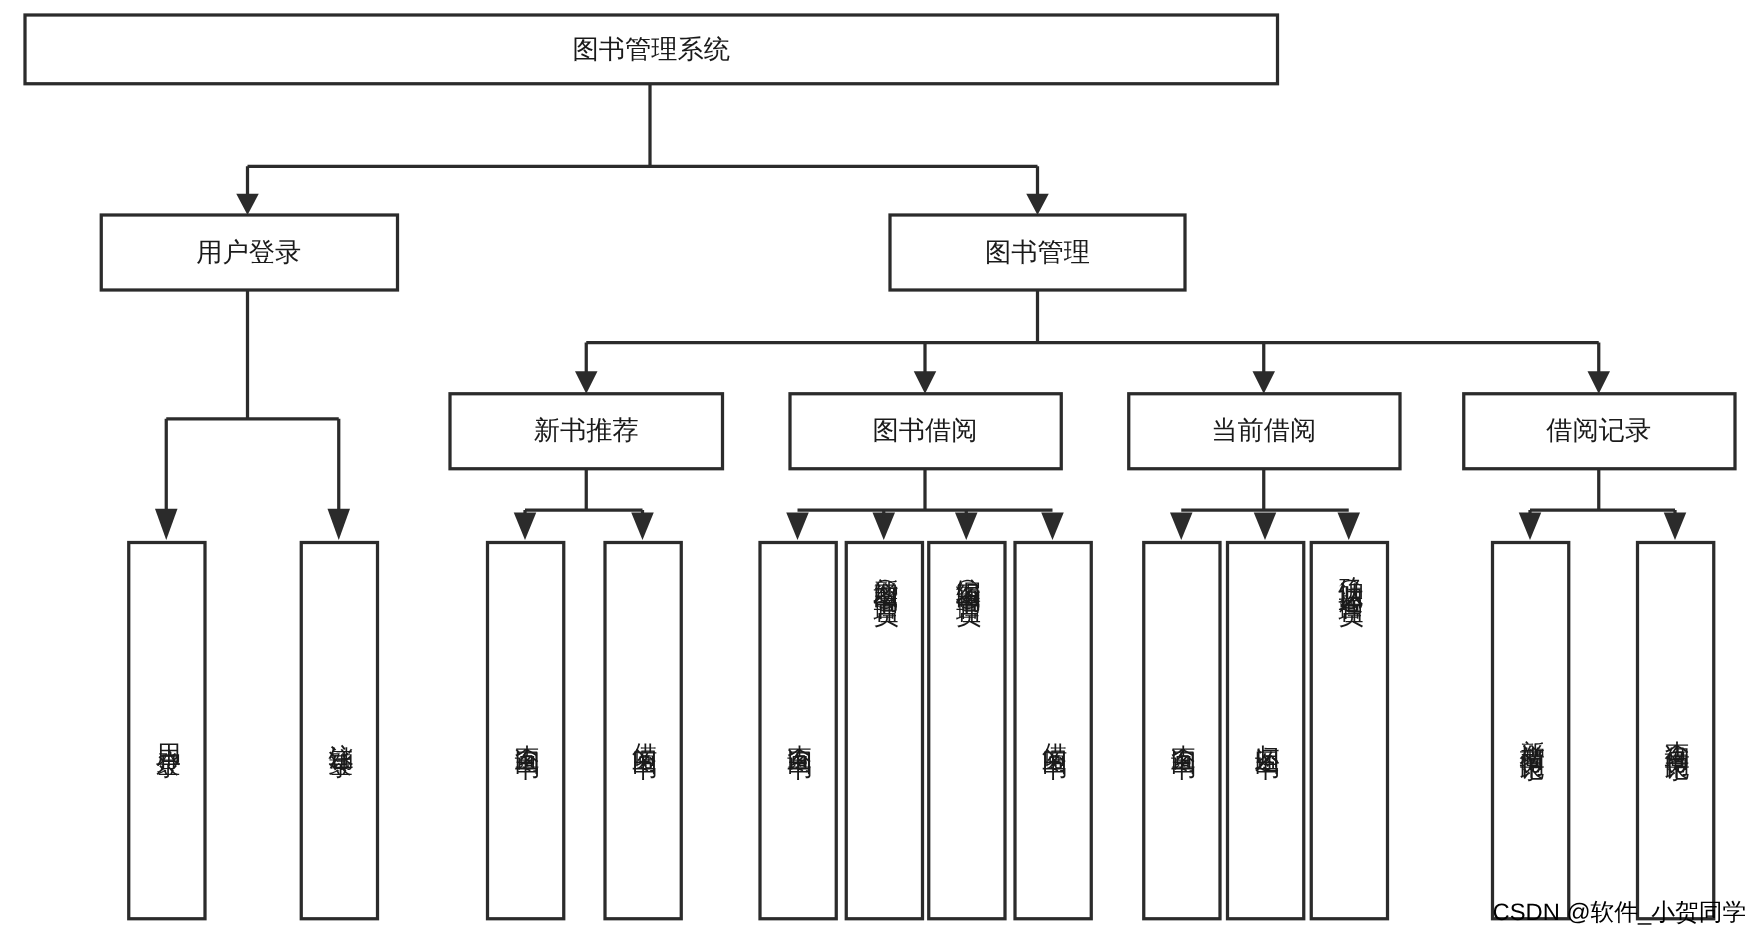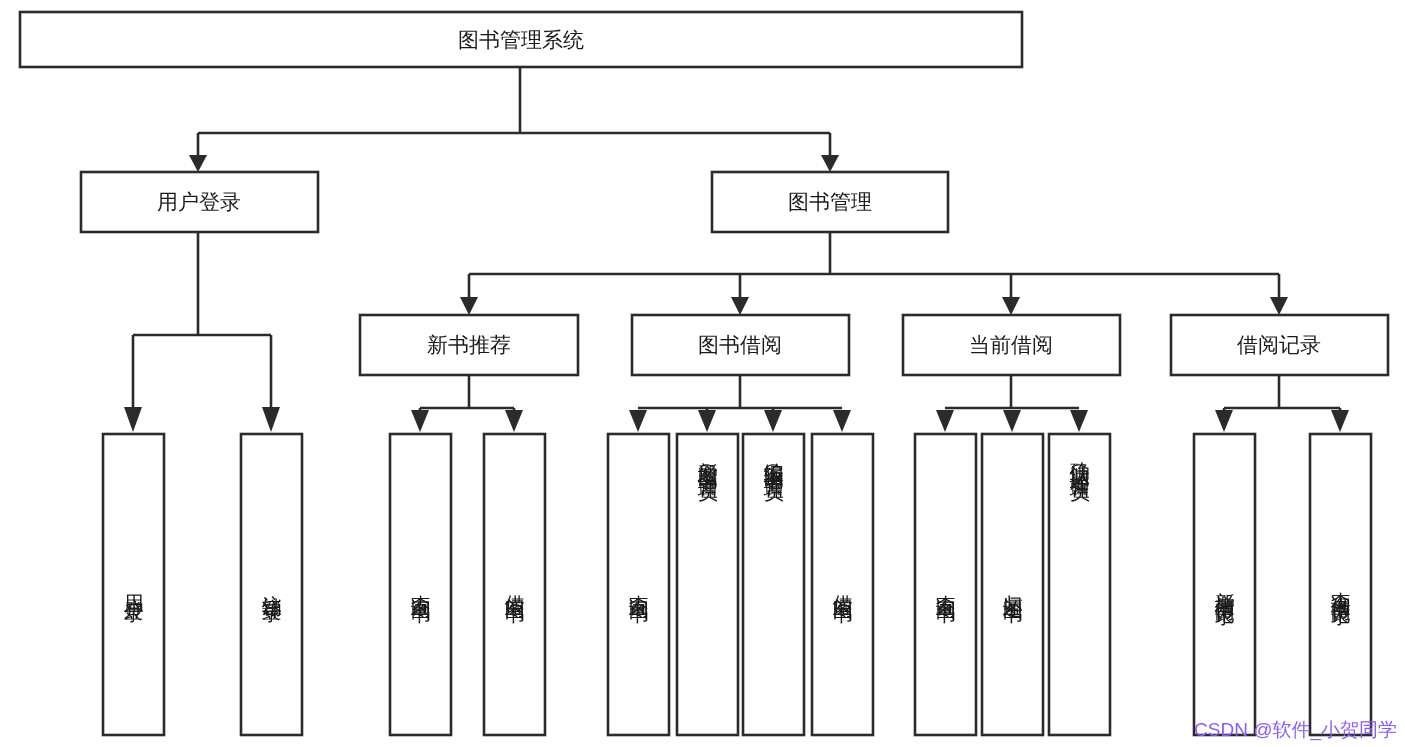--- a/index.html
+++ b/index.html
@@ -64,21 +64,21 @@
     text-align: center;
     white-space: nowrap;
     pointer-events: none;
   }
   .watermark {
     position: absolute;
     right: 8px;
     bottom: 4px;
     font-family: "Liberation Sans", "DejaVu Sans", sans-serif;
     font-size: 19px;
-    color: #8b5cf6;
+    color: #000000;
     white-space: nowrap;
     padding-left: 47px;
   }
 </style>
 </head>
 <body>
 
 <div id="diagram-root">
 
   <svg id="flow-svg" viewBox="0 0 1405 747">

